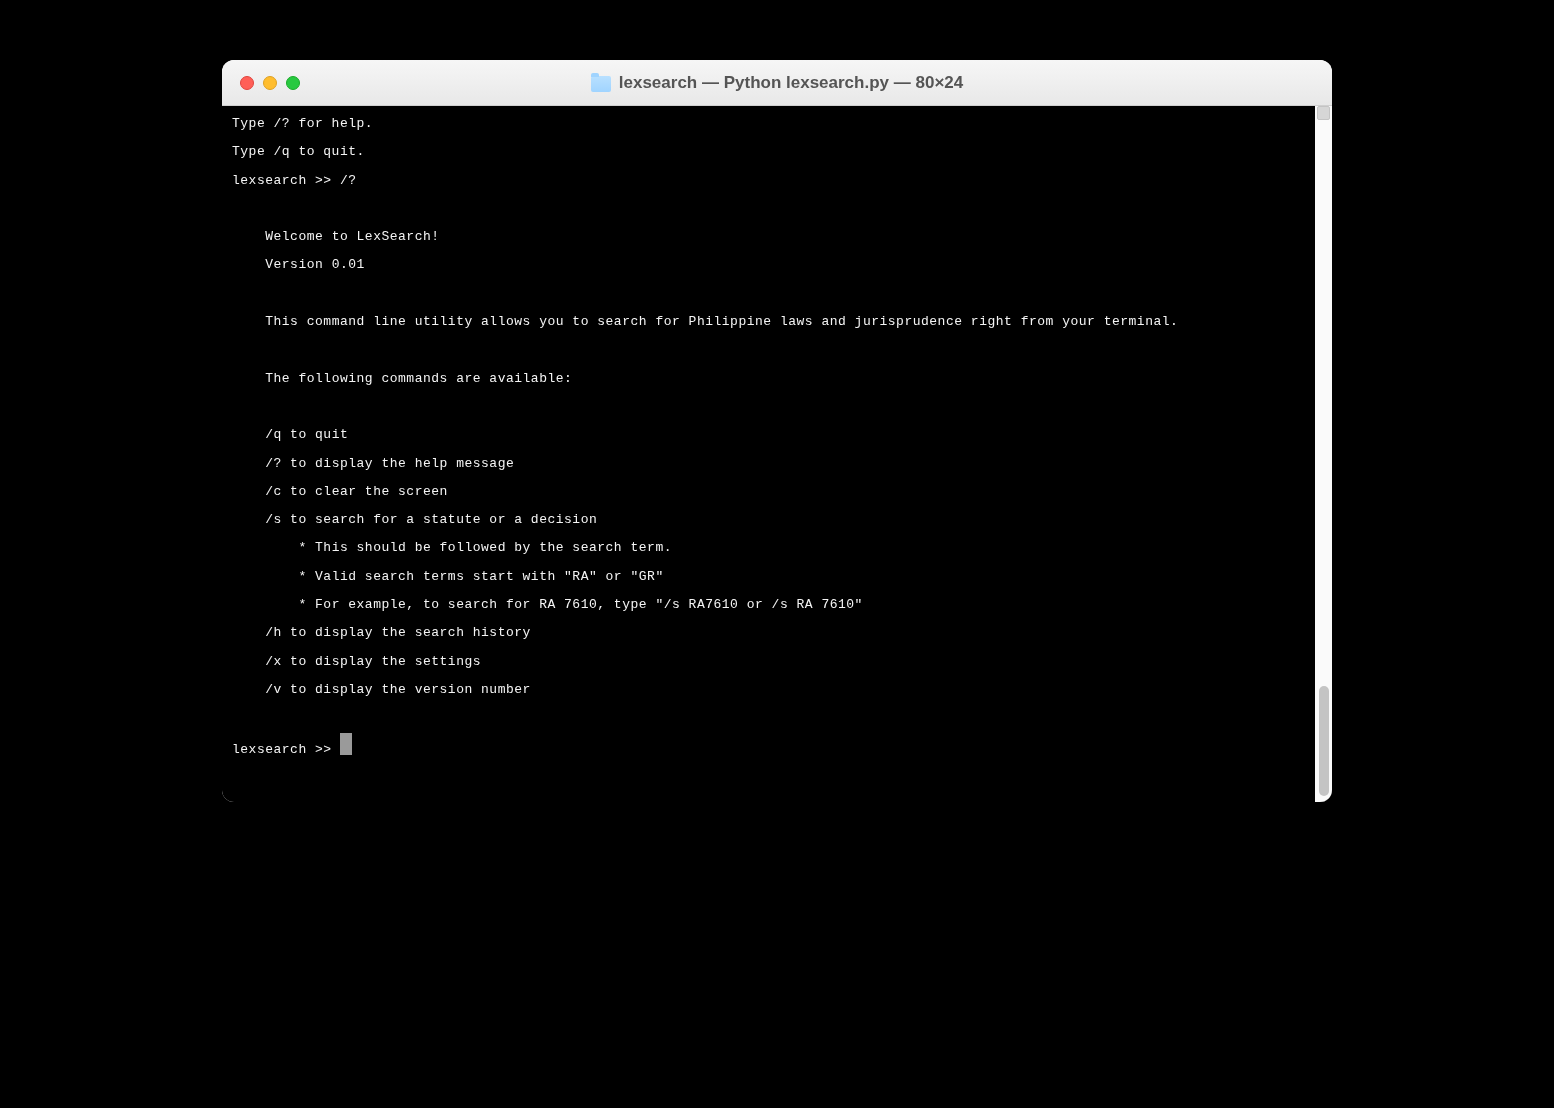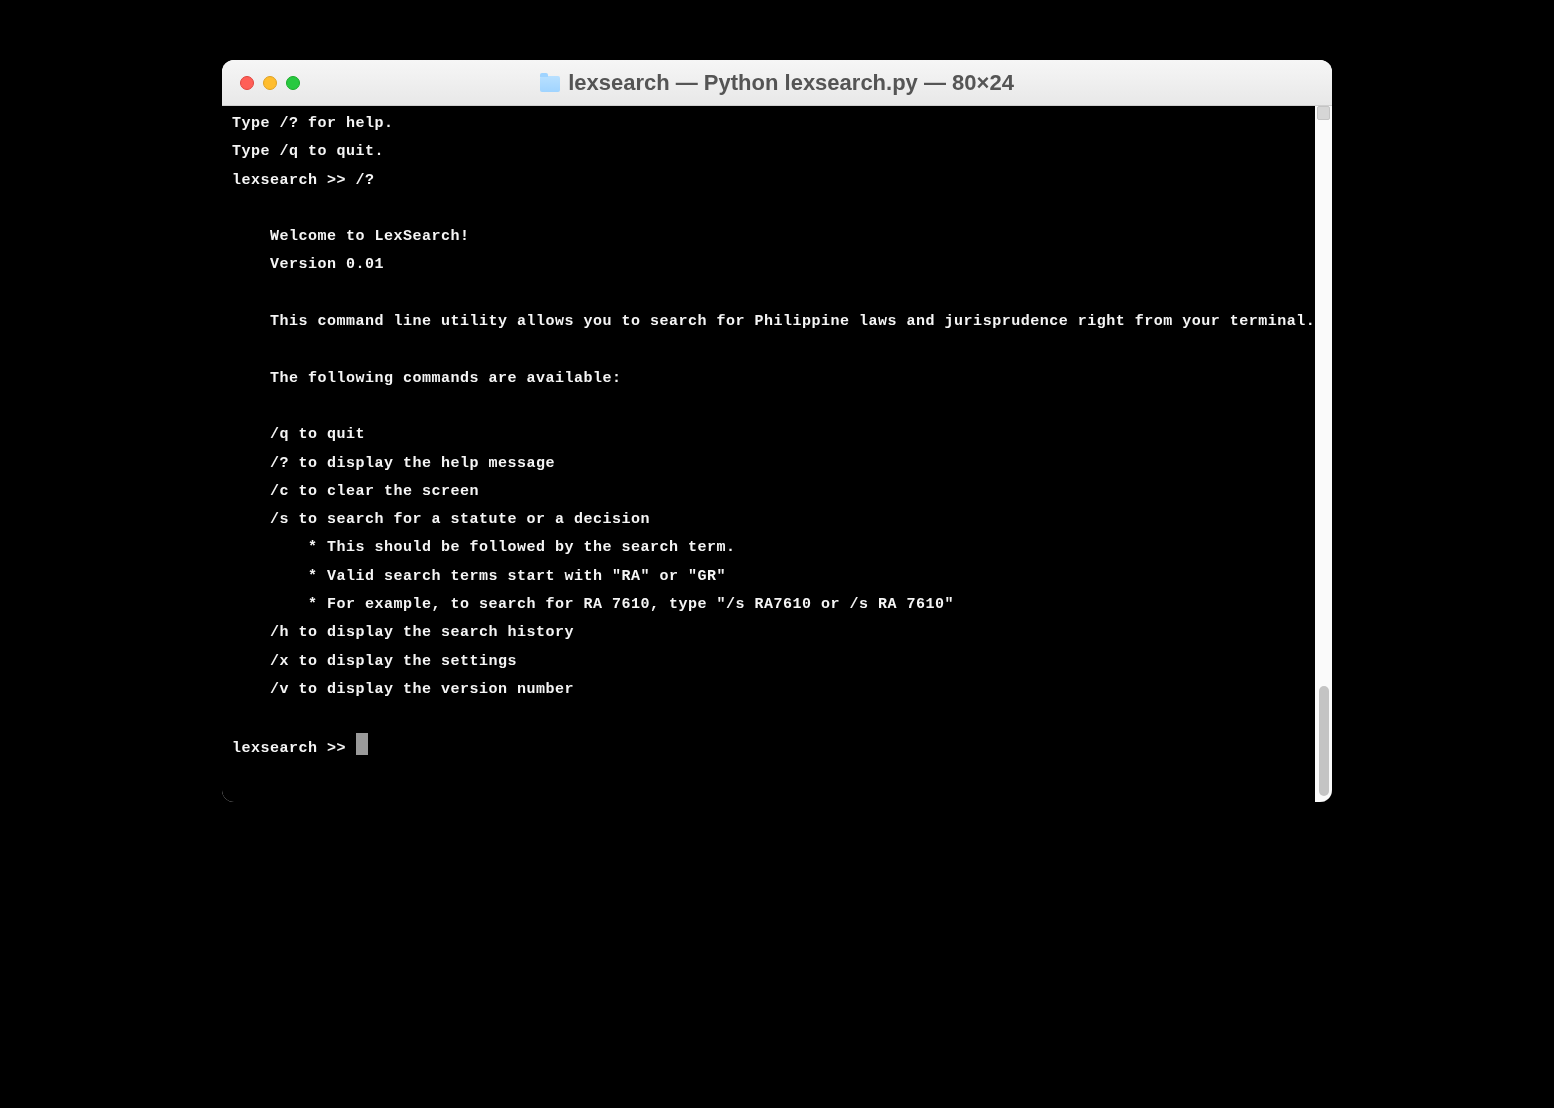--- a/index.html
+++ b/index.html
@@ -58,21 +58,21 @@
       border: 0.5px solid #1aab29;
     }
     .window-title {
       flex: 1;
       text-align: center;
       display: flex;
       align-items: center;
       justify-content: center;
       gap: 8px;
       font-family: -apple-system, BlinkMacSystemFont, "Segoe UI", sans-serif;
-      font-size: 22px;
+      font-size: 17px;
       font-weight: 700;
       color: #555555;
     }
     .folder-icon {
       width: 20px;
       height: 16px;
       background: linear-gradient(to bottom, #b8e0ff 0%, #a0d4ff 100%);
       border-radius: 2px;
       position: relative;
       margin-top: 2px;
@@ -84,23 +84,23 @@
       left: 0;
       width: 8px;
       height: 4px;
       background: #a0d4ff;
       border-radius: 2px 2px 0 0;
     }
     .terminal-body {
       background: #000000;
       color: #f5f5f5;
       padding: 4px 10px 8px 10px;
-      font-size: 15px;
+      font-size: 13px;
       line-height: 28.3px;
-      font-weight: 700;
+      font-weight: 400;
       white-space: pre-wrap;
       word-break: break-all;
       letter-spacing: 0.5px;
       position: relative;
       min-height: 696px;
     }
     .terminal-line {
       white-space: pre-wrap;
     }
     .cursor-block {

